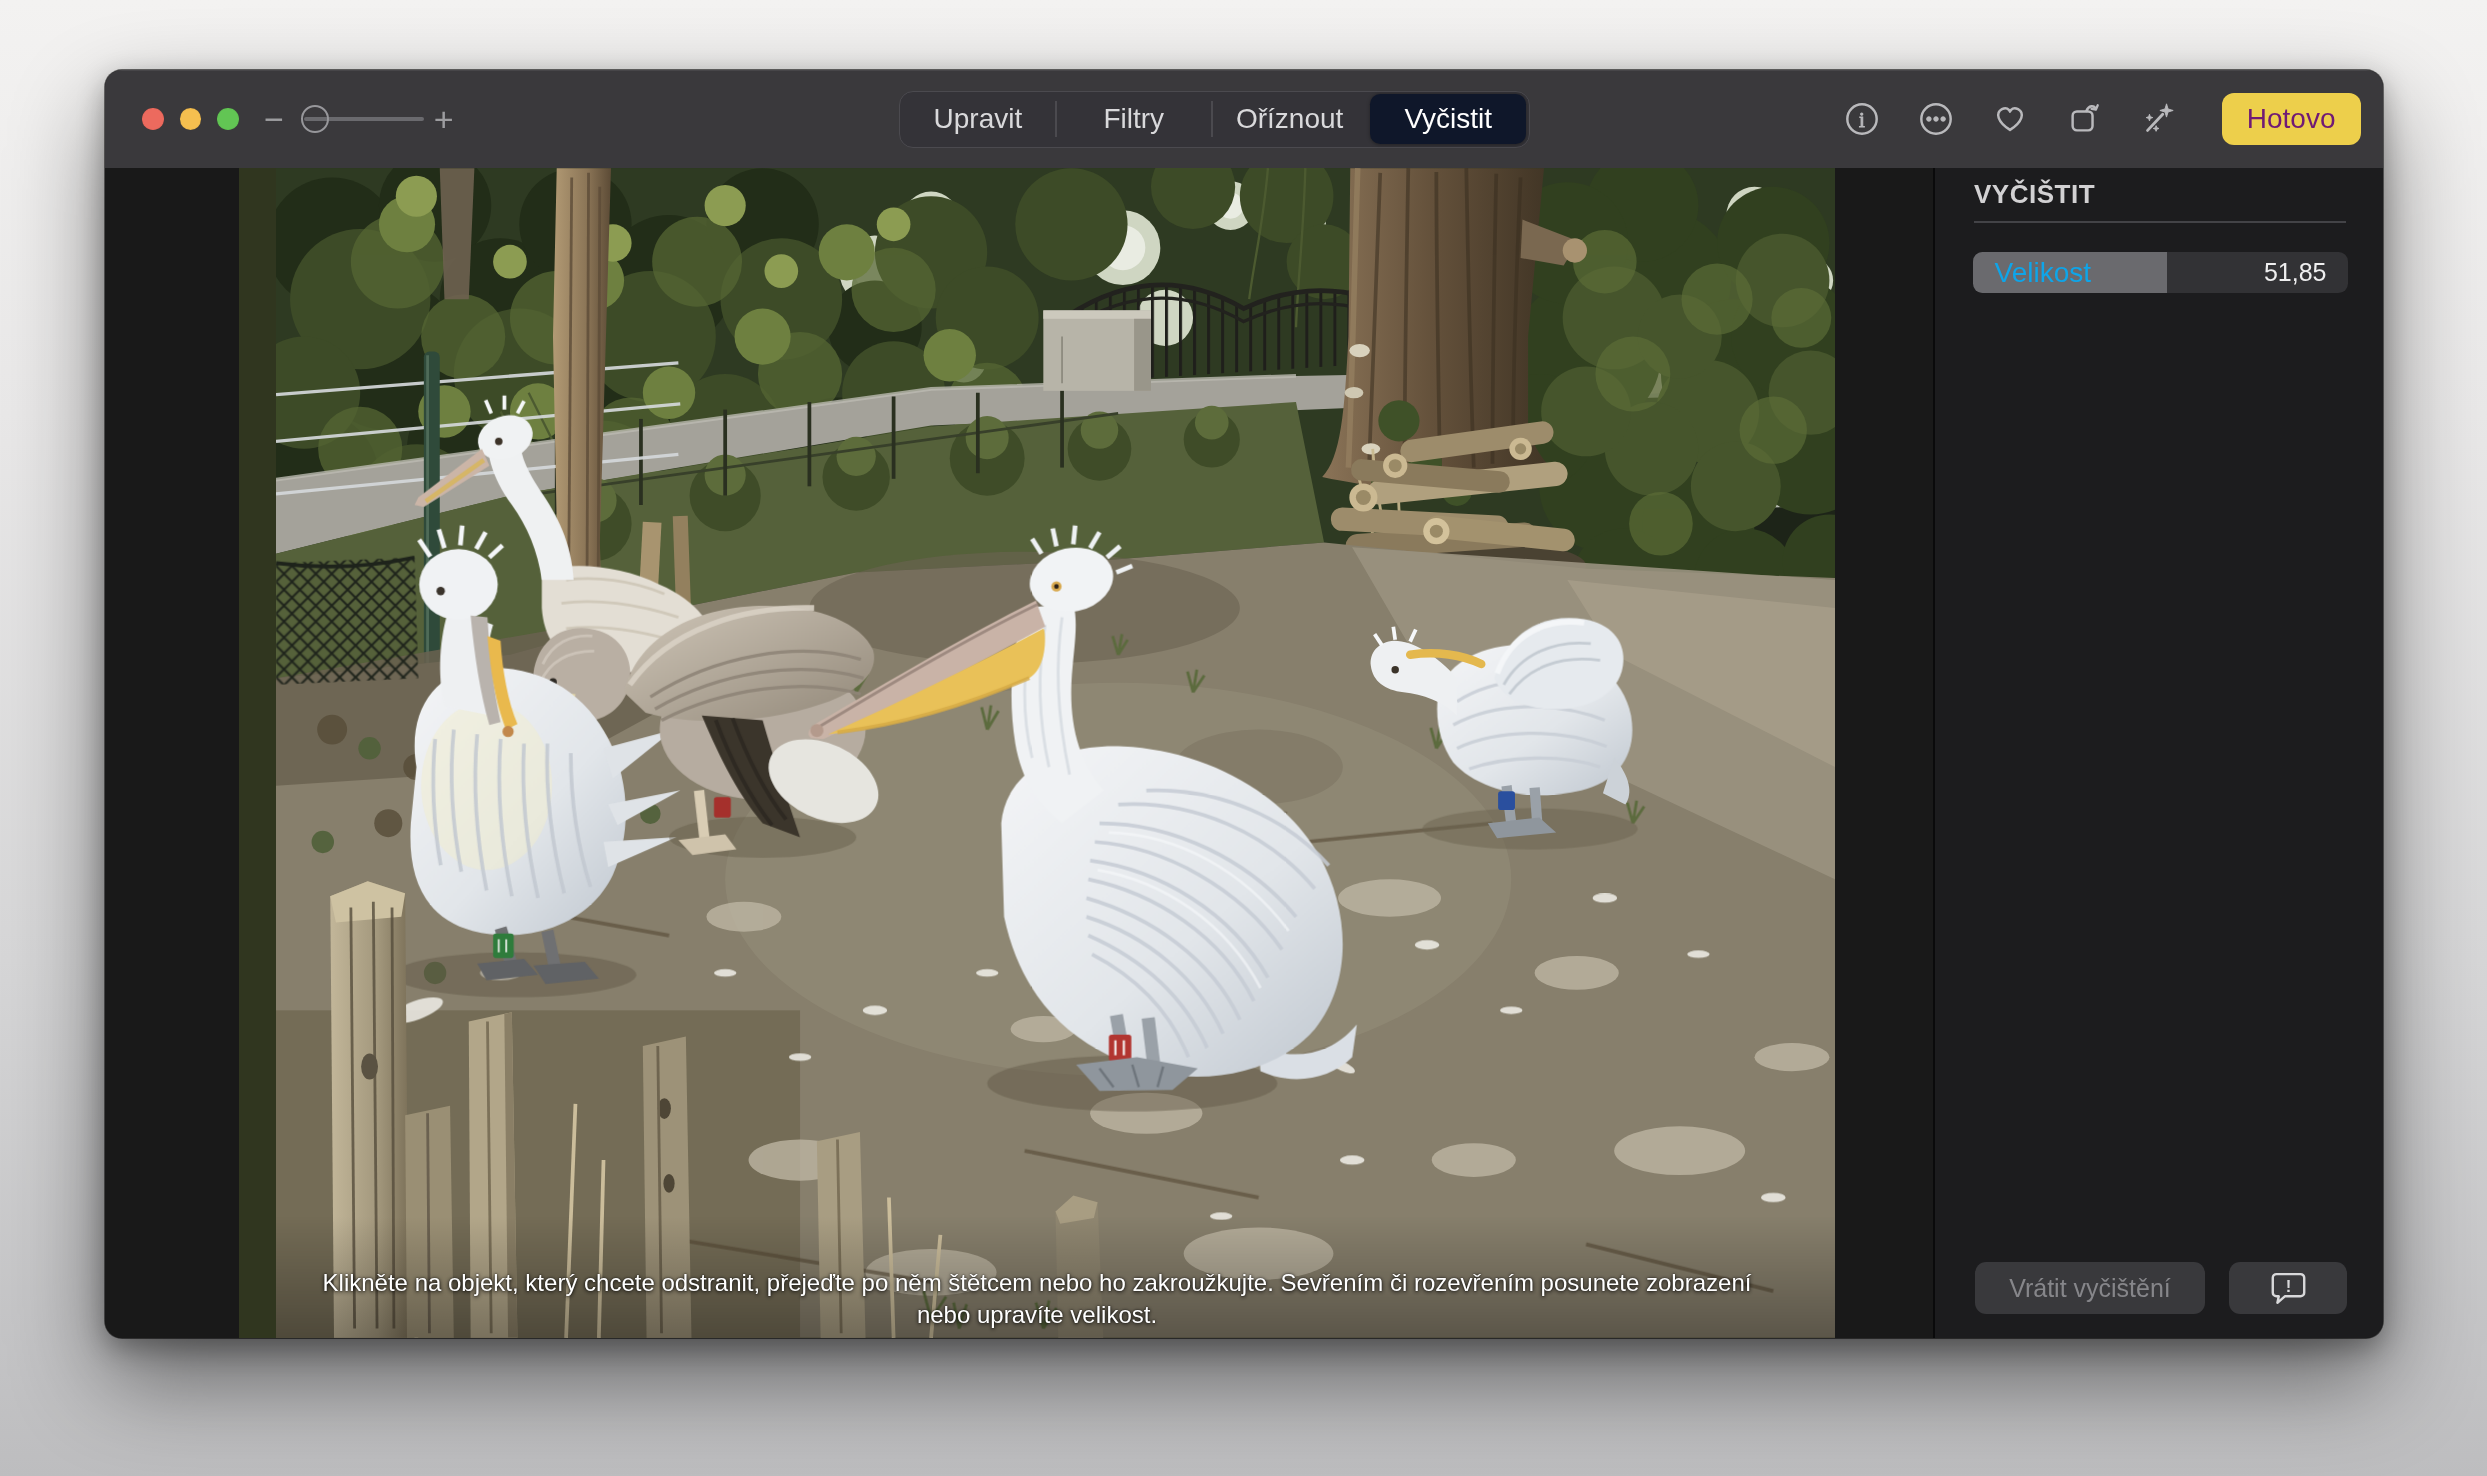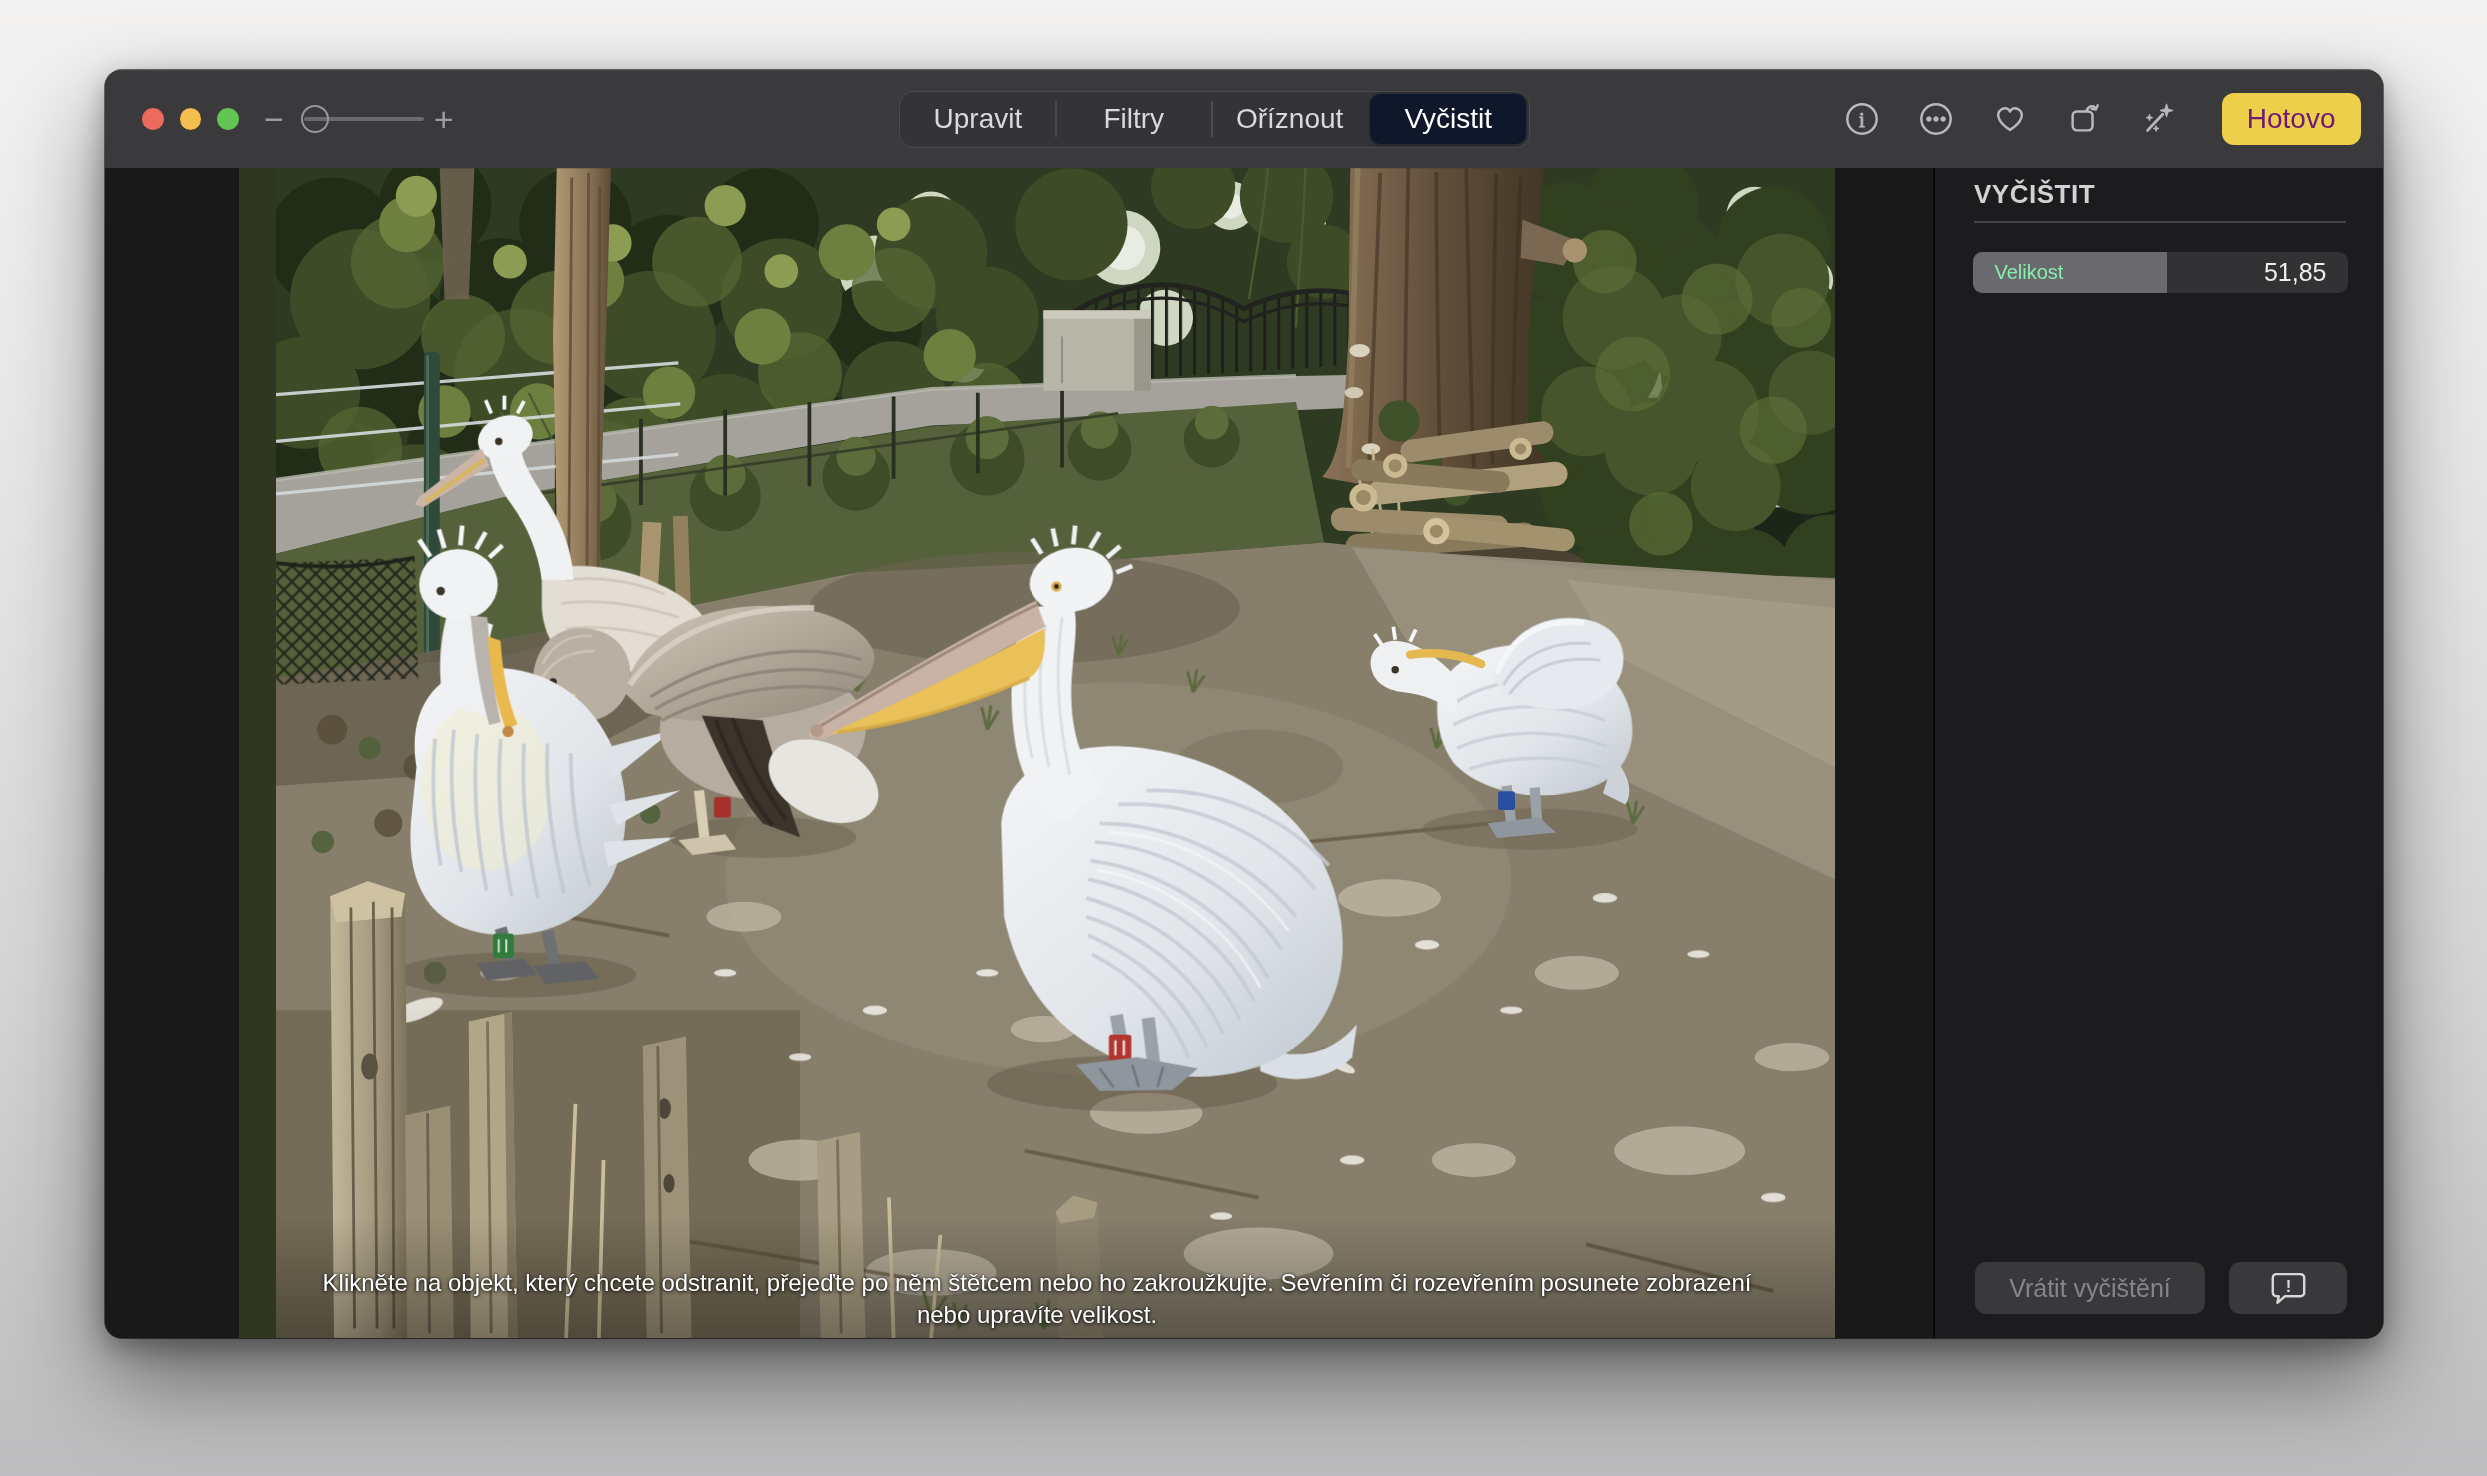--- a/index.html
+++ b/index.html
@@ -56,21 +56,21 @@
     position:absolute;top:98px;right:0;width:450px;bottom:0;background:#1c1c1e;
     border-left:2.8px solid #0a0a0b;box-sizing:border-box;margin-left:48px;
   }
   .sb-title{position:absolute;left:39px;top:11.2px;font-size:26px;font-weight:600;letter-spacing:0.5px;color:#d2d1d3;}
   .sb-rule{position:absolute;left:39px;right:37px;top:53px;height:1.9px;background:#434347;}
   .size-slider{
     position:absolute;left:38px;top:84px;width:375px;height:41px;border-radius:9.4px;
     background:#323235;overflow:hidden;
   }
   .size-fill{position:absolute;left:0;top:0;bottom:0;background:#6a6a6e;}
-  .size-label{position:absolute;left:21.5px;top:0;height:41px;display:flex;align-items:center;font-size:20px;color:#86efac;text-align:center;}
+  .size-label{position:absolute;left:21.5px;top:0;height:41px;display:flex;align-items:center;font-size:28px;color:#0ea5e9;text-align:center;}
   .size-value{position:absolute;right:21.5px;top:0;height:41px;display:flex;align-items:center;font-size:25px;color:#eeeeef;}
   .sb-footer{position:absolute;left:0;right:0;bottom:24px;height:52px;}
   .revert-btn{
     position:absolute;left:40px;width:230px;height:52px;border:none;border-radius:11.2px;
     background:#39393c;color:#86868a;font-size:25px;
     font-family:"Liberation Sans","DejaVu Sans",sans-serif;
   }
   .feedback-btn{
     position:absolute;right:36px;width:118px;height:52px;border:none;border-radius:11.2px;
     background:#39393c;display:flex;align-items:center;justify-content:center;

